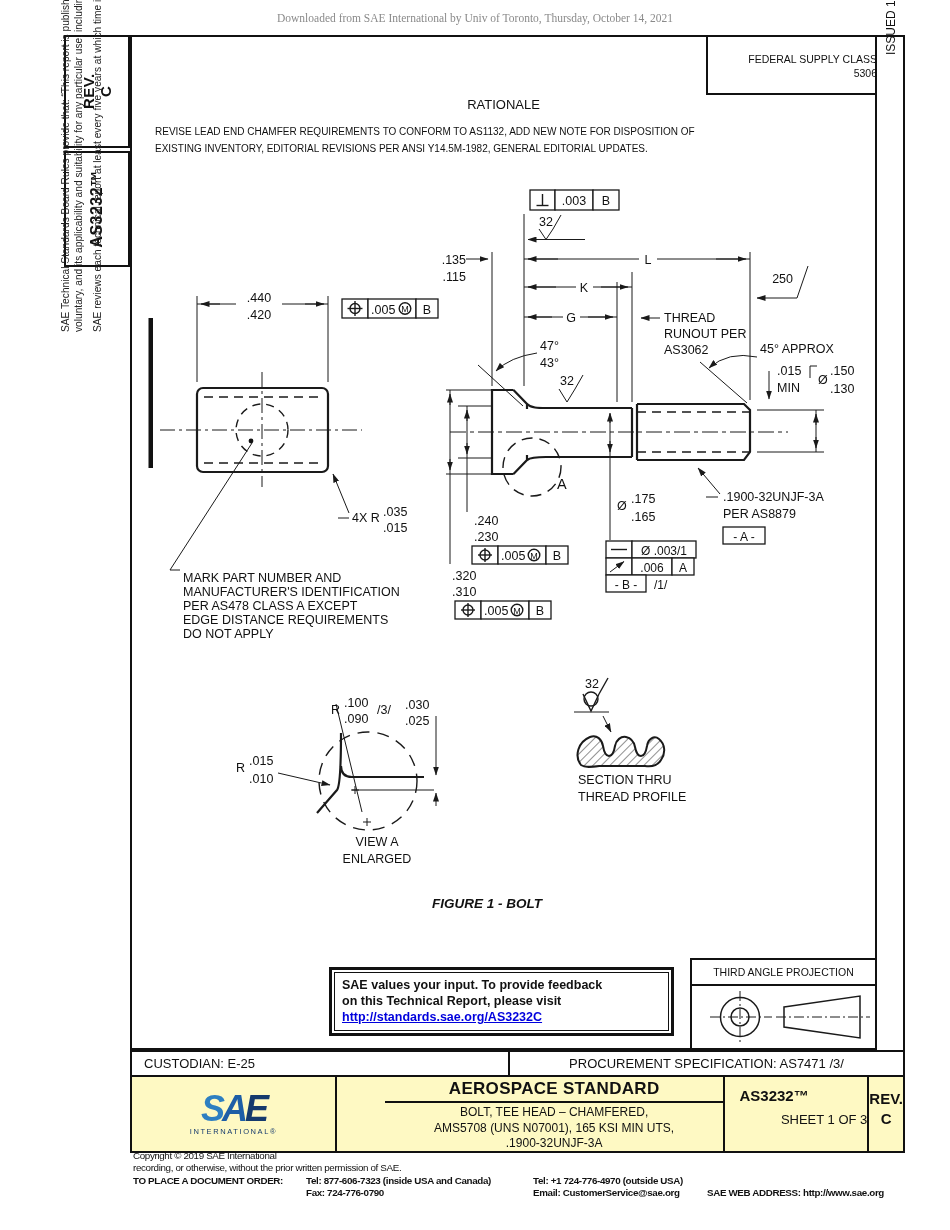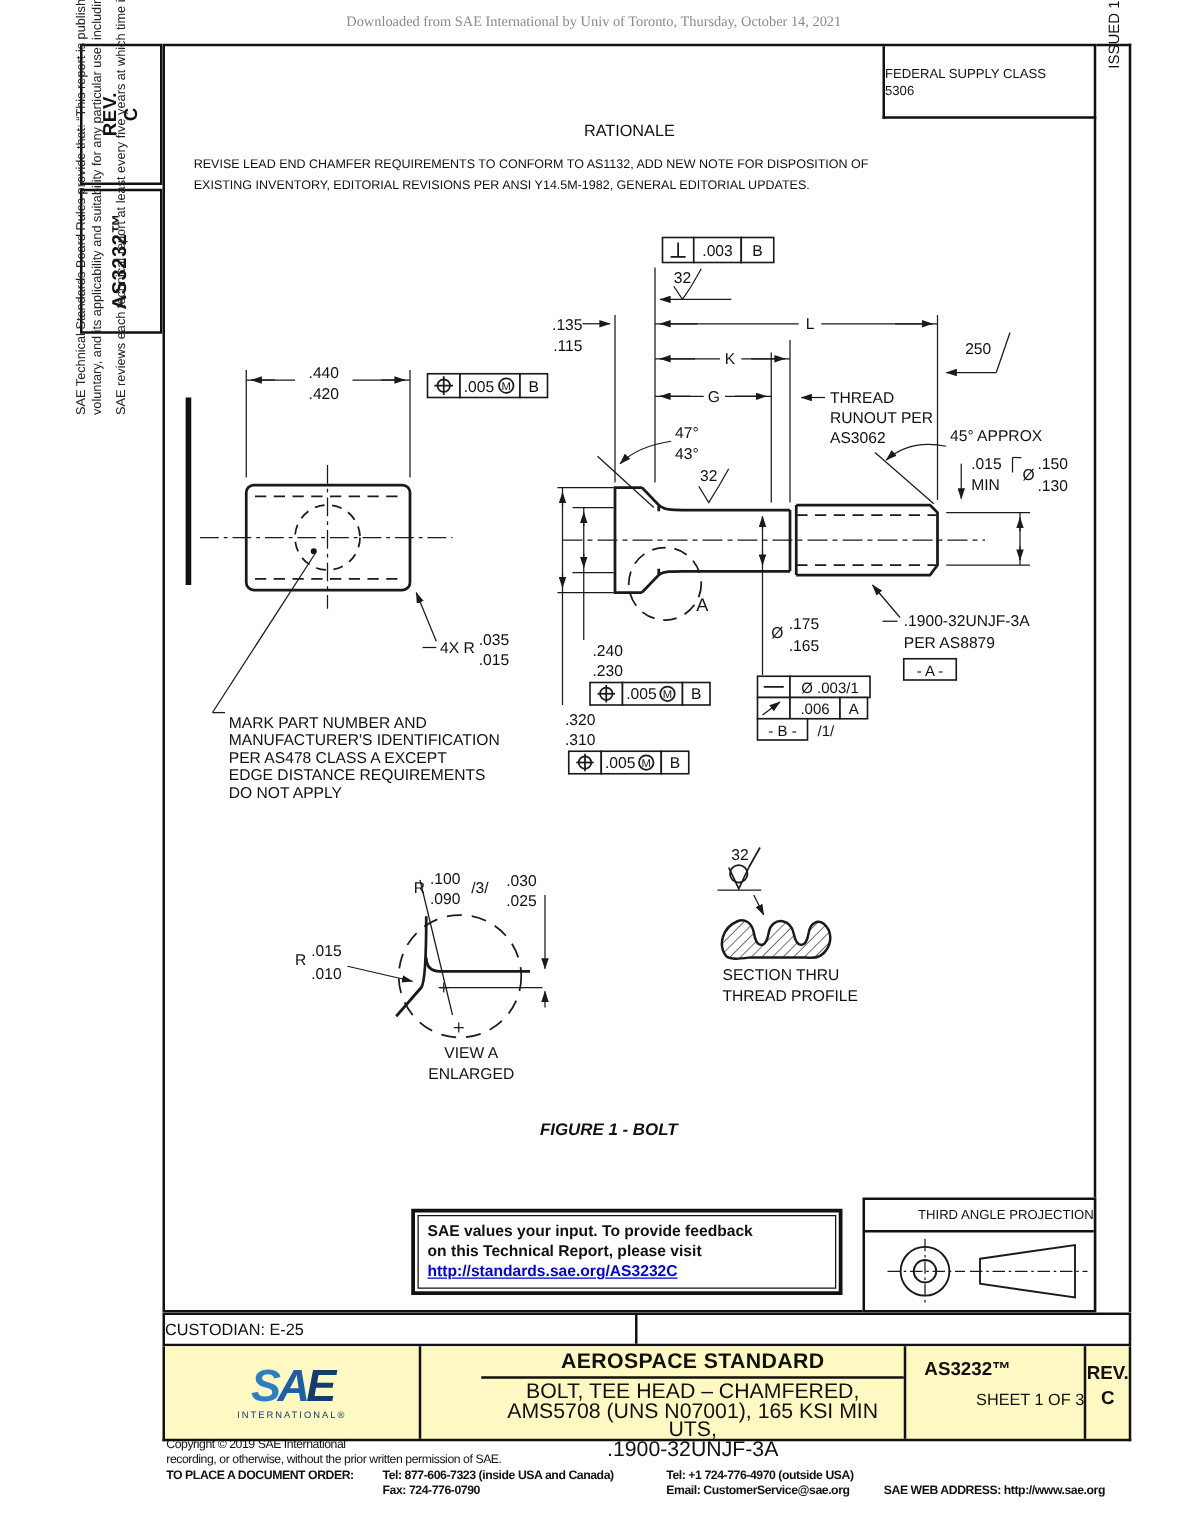--- a/index.html
+++ b/index.html
@@ -16,41 +16,41 @@
   .disclaimer-wrap { left:60px; top:280px; width:52px; height:872px; }
   .disclaimer-inner { position:absolute; width:872px; height:52px; transform-origin:26px 26px; transform:rotate(-90deg); font-size:10.2px; color:#222; line-height:12.5px; }
   .disclaimer-inner div { white-space:nowrap; }
   .disclaimer-gap { height:7px; }
   
   .right-strip { left:877px; top:35px; width:28px; height:1015px; border-right:2px solid #111; border-top:2px solid #111; }
   .right-strip-inner { position:absolute; width:1015px; height:28px; transform-origin:14px 14px; transform:rotate(-90deg); font-size:12px; white-space:nowrap; padding-left:10px; line-height:28px; }
   .right-strip-inner span { margin-right:32px; }
   
   .main-frame { left:130px; top:35px; width:747px; height:1015px; border:2px solid #111; background:#fff; }
-  .fsc-box { left:706px; top:37px; width:171px; height:58px; border-left:2px solid #111; border-bottom:2px solid #111; text-align:left; font-size:10.5px; padding-top:15px; line-height:14px; }
+  .fsc-box { left:706px; top:37px; width:171px; height:58px; border-left:2px solid #111; border-bottom:2px solid #111; text-align:right; font-size:10.5px; padding-top:15px; line-height:14px; }
   .rationale-title { left:130px; top:97px; width:747px; text-align:center; font-size:13px; }
   .rationale-body { left:155px; top:124px; width:700px; font-size:10px; line-height:16.5px; }
   .rationale-body div { white-space:nowrap; }
   
   .feedback { left:329px; top:967px; width:345px; border:3px solid #111; padding:2px; background:#fff; }
   .feedback-inner { border:1px solid #111; padding:4px 7px 5px 7px; font-size:12.5px; font-weight:bold; line-height:16px; }
   .feedback a { color:#0000dd; }
   
   .projection { left:690px; top:958px; width:187px; height:92px; border:2px solid #111; background:#fff; }
-  .projection-title { border-bottom:2px solid #111; height:26px; text-align:right; font-size:10.5px; line-height:25px; }
+  .projection-title { border-bottom:2px solid #111; height:26px; text-align:center; font-size:10.5px; line-height:25px; }
   
   .info-row { left:130px; top:1050px; width:775px; height:27px; border:2px solid #111; display:flex; font-size:13px; background:#fff; }
-  .info-cell-1 { width:378px; border-right:2px solid #111; line-height:23px; }
+  .info-cell-1 { width:378px; border-right:2px solid #111; padding-left:12px; line-height:23px; }
   .info-cell-2 { flex:1; text-align:center; line-height:23px; }
   
   .title-block { left:130px; top:1077px; width:775px; height:76px; border:2px solid #111; border-top:none; display:flex; background:#fef9c3; }
   .tb-logo { width:205px; border-right:2px solid #111; display:flex; flex-direction:column; align-items:center; justify-content:center; }
   .tb-title { width:341px; border-right:2px solid #111;margin-left:48px; }
   .tb-kind { font-weight:bold; font-size:17px; text-align:center; padding:2px 0 2px 0; border-bottom:2px solid #111; letter-spacing:.3px; }
-  .tb-sub { font-size:17px; text-align:center; line-height:15.5px; padding-top:2px; }
+  .tb-sub { font-size:12px; text-align:center; line-height:15.5px; padding-top:2px; }
   .tb-num { width:144px; border-right:2px solid #111; padding:10px 0 0 14px; }
   .tb-num-doc { font-weight:bold; font-size:15px; }
   .tb-num-sheet { font-size:13px; margin-top:8px;text-align:right; }
   .tb-rev { flex:1; text-align:center; font-weight:bold; font-size:15px; padding-top:12px; line-height:20px; }
   .logo-sae { font-size:36px; font-weight:bold; font-style:italic; letter-spacing:-3px; line-height:34px; }
   .logo-sae .s1 { color:#2e7fc1; } .logo-sae .s2 { color:#1d5ea6; } .logo-sae .s3 { color:#153a6d; }
   .logo-sub { font-size:7.5px; font-weight:normal; color:#153a6d; letter-spacing:1.6px; margin-top:1px; }
   
   .footer { left:133px; top:1150px; width:790px; font-size:9.8px; letter-spacing:-0.35px; line-height:12.3px; color:#111; }
   .footer div { white-space:nowrap; }
@@ -410,20 +410,21 @@
     <line x1="48" y1="5" x2="48" y2="57" stroke="#1a1a1a" stroke-width="1" stroke-dasharray="10,3,2,3"></line>
     <circle cx="48" cy="31" r="19.5" fill="none" stroke="#1a1a1a" stroke-width="1.5"></circle>
     <circle cx="48" cy="31" r="9" fill="none" stroke="#1a1a1a" stroke-width="1.5"></circle>
     <line x1="84" y1="31" x2="178" y2="31" stroke="#1a1a1a" stroke-width="1" stroke-dasharray="10,3,2,3"></line>
     <polygon points="92,21 168,10 168,52 92,41" fill="none" stroke="#1a1a1a" stroke-width="1.5"></polygon>
   </svg>
 </div>
 
 <div class="abs info-row">
   <div class="info-cell-1">CUSTODIAN: E-25</div>
+  <div class="info-cell-2">PROCUREMENT SPECIFICATION: AS7471 /3/</div>
 </div>
 
 <div class="abs title-block">
   <div class="tb-logo">
     <div class="logo-sae">
       <span class="s1">S</span><span class="s2">A</span><span class="s3">E</span>
     </div>
     <div class="logo-sub">INTERNATIONAL®</div>
   </div>
   <div class="tb-title">

